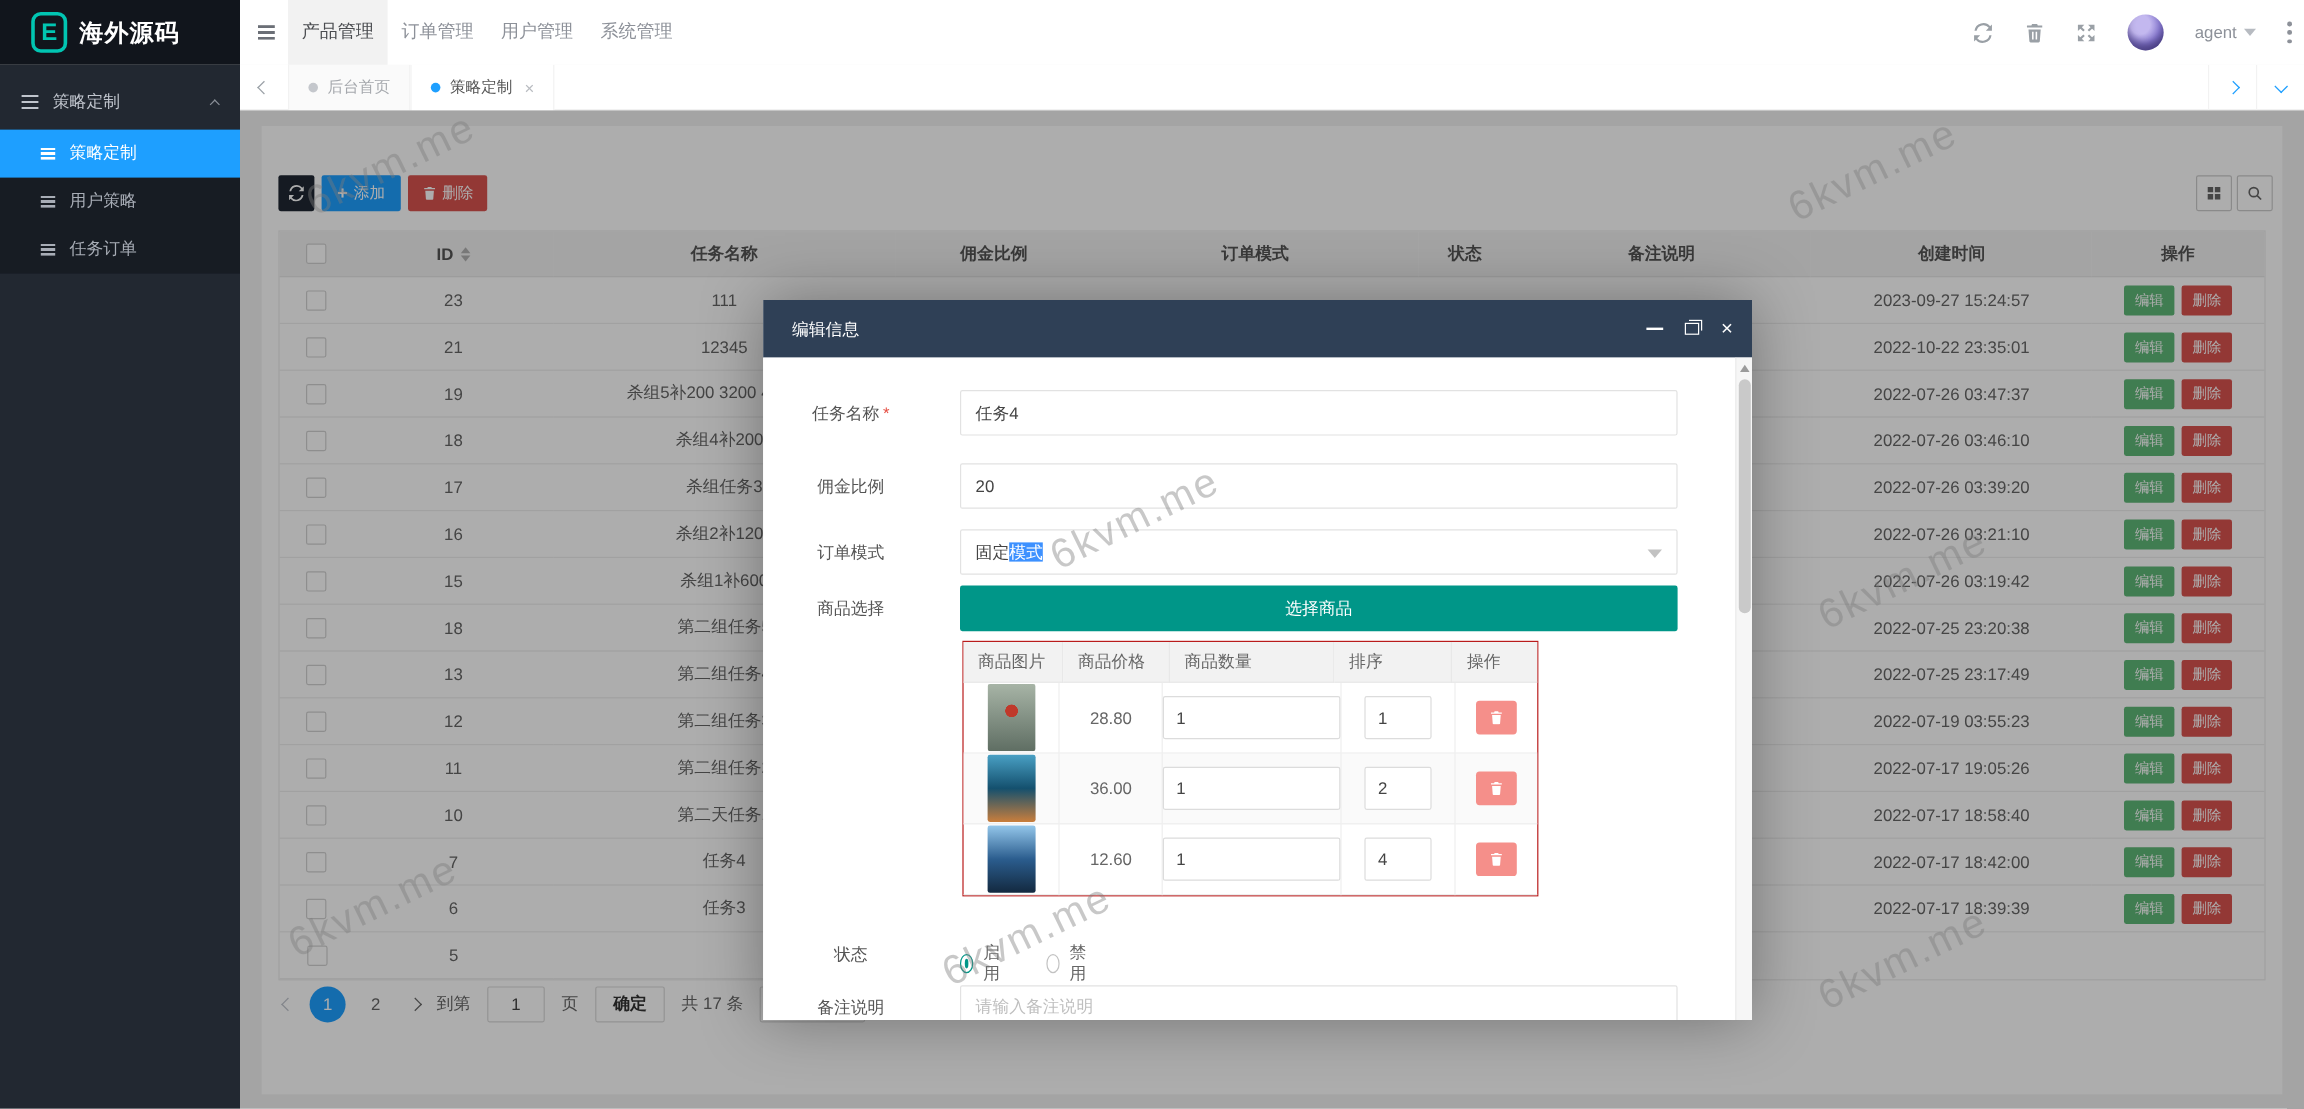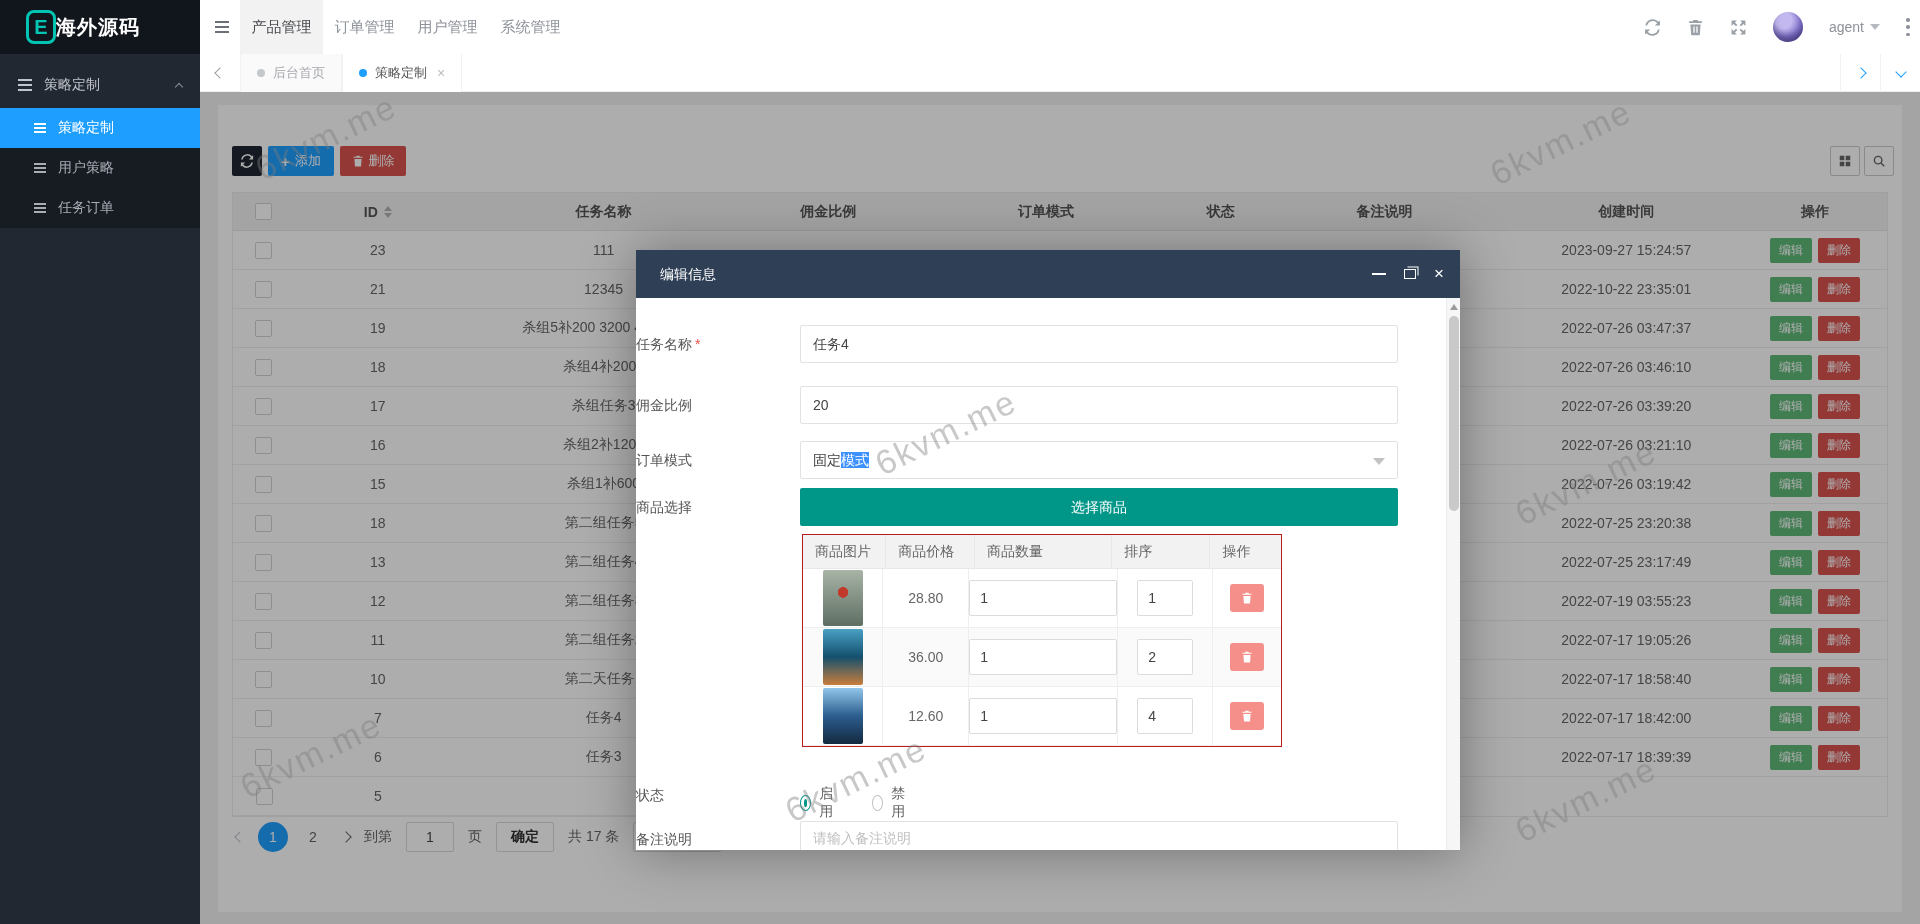--- a/index.html
+++ b/index.html
@@ -3,21 +3,21 @@
 <meta charset="utf-8">
 <style>
   * { margin:0; padding:0; box-sizing:border-box; }
   html,body { width:1920px; height:924px; overflow:hidden; }
   body { font-family:"Liberation Sans","DejaVu Sans",sans-serif; background:#f2f2f2; position:relative; font-size:14px; }
 
   
   .topbar { position:absolute; left:0; top:0; width:1920px; height:54px; background:#fff; z-index:10; }
   .logo-block { position:absolute; left:0; top:0; width:200px; height:54px; background:#11151c; display:flex; align-items:center; padding-left:26px; }
   .logo-e { width:30px; height:34px; border:3px solid #01c5b2; border-radius:8px; color:#01c5b2; font-weight:bold; font-size:20px; display:flex; align-items:center; justify-content:center; }
-  .logo-text { color:#fff; font-size:20px; font-weight:bold; letter-spacing:1px; }
+  .logo-text { color:#fff; font-size:20px; font-weight:bold; margin-left:10px; letter-spacing:1px; }
   .collapse-btn { position:absolute; left:200px; top:0; width:44px; height:54px; display:flex; align-items:center; justify-content:center; color:#6b6f76; }
   .bars { display:inline-block; width:14px; height:12px; background:repeating-linear-gradient(to bottom, currentColor 0 2px, transparent 2px 5px); }
   .bars.sm { width:12px; height:10px; background:repeating-linear-gradient(to bottom, currentColor 0 2px, transparent 2px 4px); }
   .nav-tabs { position:absolute; left:240px; top:0; height:54px; display:flex; }
   .nav-tab { width:83px; height:54px; line-height:54px; text-align:center; font-size:15px; color:#8d9199; cursor:pointer; }
   .nav-tab.active { background:#f2f2f2; color:#4a4c50; }
   .top-right { position:absolute; right:10px; top:0; height:54px; display:flex; align-items:center; gap:26px; color:#9aa0a6; }
   .tico { width:17px; height:17px; color:#9aa0a6; }
   .avatar { width:30px; height:30px; border-radius:50%; background:radial-gradient(circle at 35% 28%, #c3b8ef 0 28%, #8678cf 58%, #4c4093 100%); box-shadow:inset 0 -6px 6px rgba(40,30,80,.45); }
   .username { color:#8d9199; font-size:14px; display:flex; align-items:center; gap:6px; }
@@ -97,21 +97,21 @@
   
   .modal { position:absolute; left:636px; top:210px; width:824px; height:600px; background:#fff; z-index:60; box-shadow:1px 1px 50px rgba(0,0,0,.35);margin-top:40px; }
   .m-head { height:48px; background:#2f4056; color:#fff; font-size:14px; line-height:48px; padding-left:24px; position:relative; }
   .m-ctl { position:absolute; top:0; height:48px; display:flex; align-items:center; color:#fff; cursor:pointer; }
   .m-min { right:74px; } .m-max { right:44px; } .m-close { right:16px; font-size:17px; }
   .m-min i { display:block; width:14px; height:2px; background:#fff; }
   .m-max i { display:block; width:12px; height:10px; border:1.6px solid #fff; box-shadow:2px -2px 0 -0.5px #2f4056, 3px -3px 0 -0.5px #fff; }
   .m-body { position:relative; height:552px; background:#fff; overflow:hidden; }
 
   .f-row { position:absolute; left:0; height:38px; }
-  .f-label { position:absolute; left:0; width:146px; text-align:left; line-height:38px; color:#555; font-size:14px; }
+  .f-label { position:absolute; left:0; width:146px; text-align:center; line-height:38px; color:#555; font-size:14px; }
   .req { color:#e54d42; margin-left:3px; }
   .f-input { position:absolute; left:164px; width:598px; height:38px; border:1px solid #e2e2e2; border-radius:2px; line-height:36px; padding-left:12px; color:#444; font-size:14px; background:#fff; }
   .sel-hl { background:#3d91ff; color:#fff; }
   .sel-caret { position:absolute; right:12px; top:16px; width:0; height:0; border-left:6px solid transparent; border-right:6px solid transparent; border-top:7px solid #c2c2c2; }
   .teal-btn { position:absolute; left:164px; width:598px; height:38px; background:#009688; border-radius:2px; color:#fff; text-align:center; line-height:38px; font-size:14px; cursor:pointer; }
 
   .ptable { position:absolute; left:166px; top:236px; width:480px; border:1px solid #b91c1c; }
   .p-head, .prow { display:flex; }
   .pth { height:34px; background:#f2f2f2; display:flex; align-items:center; padding-left:12px; color:#666; font-size:14px; border-right:1px solid #e8e8e8; border-bottom:1px solid #e8e8e8; }
   .pth:last-child { border-right:none; }

